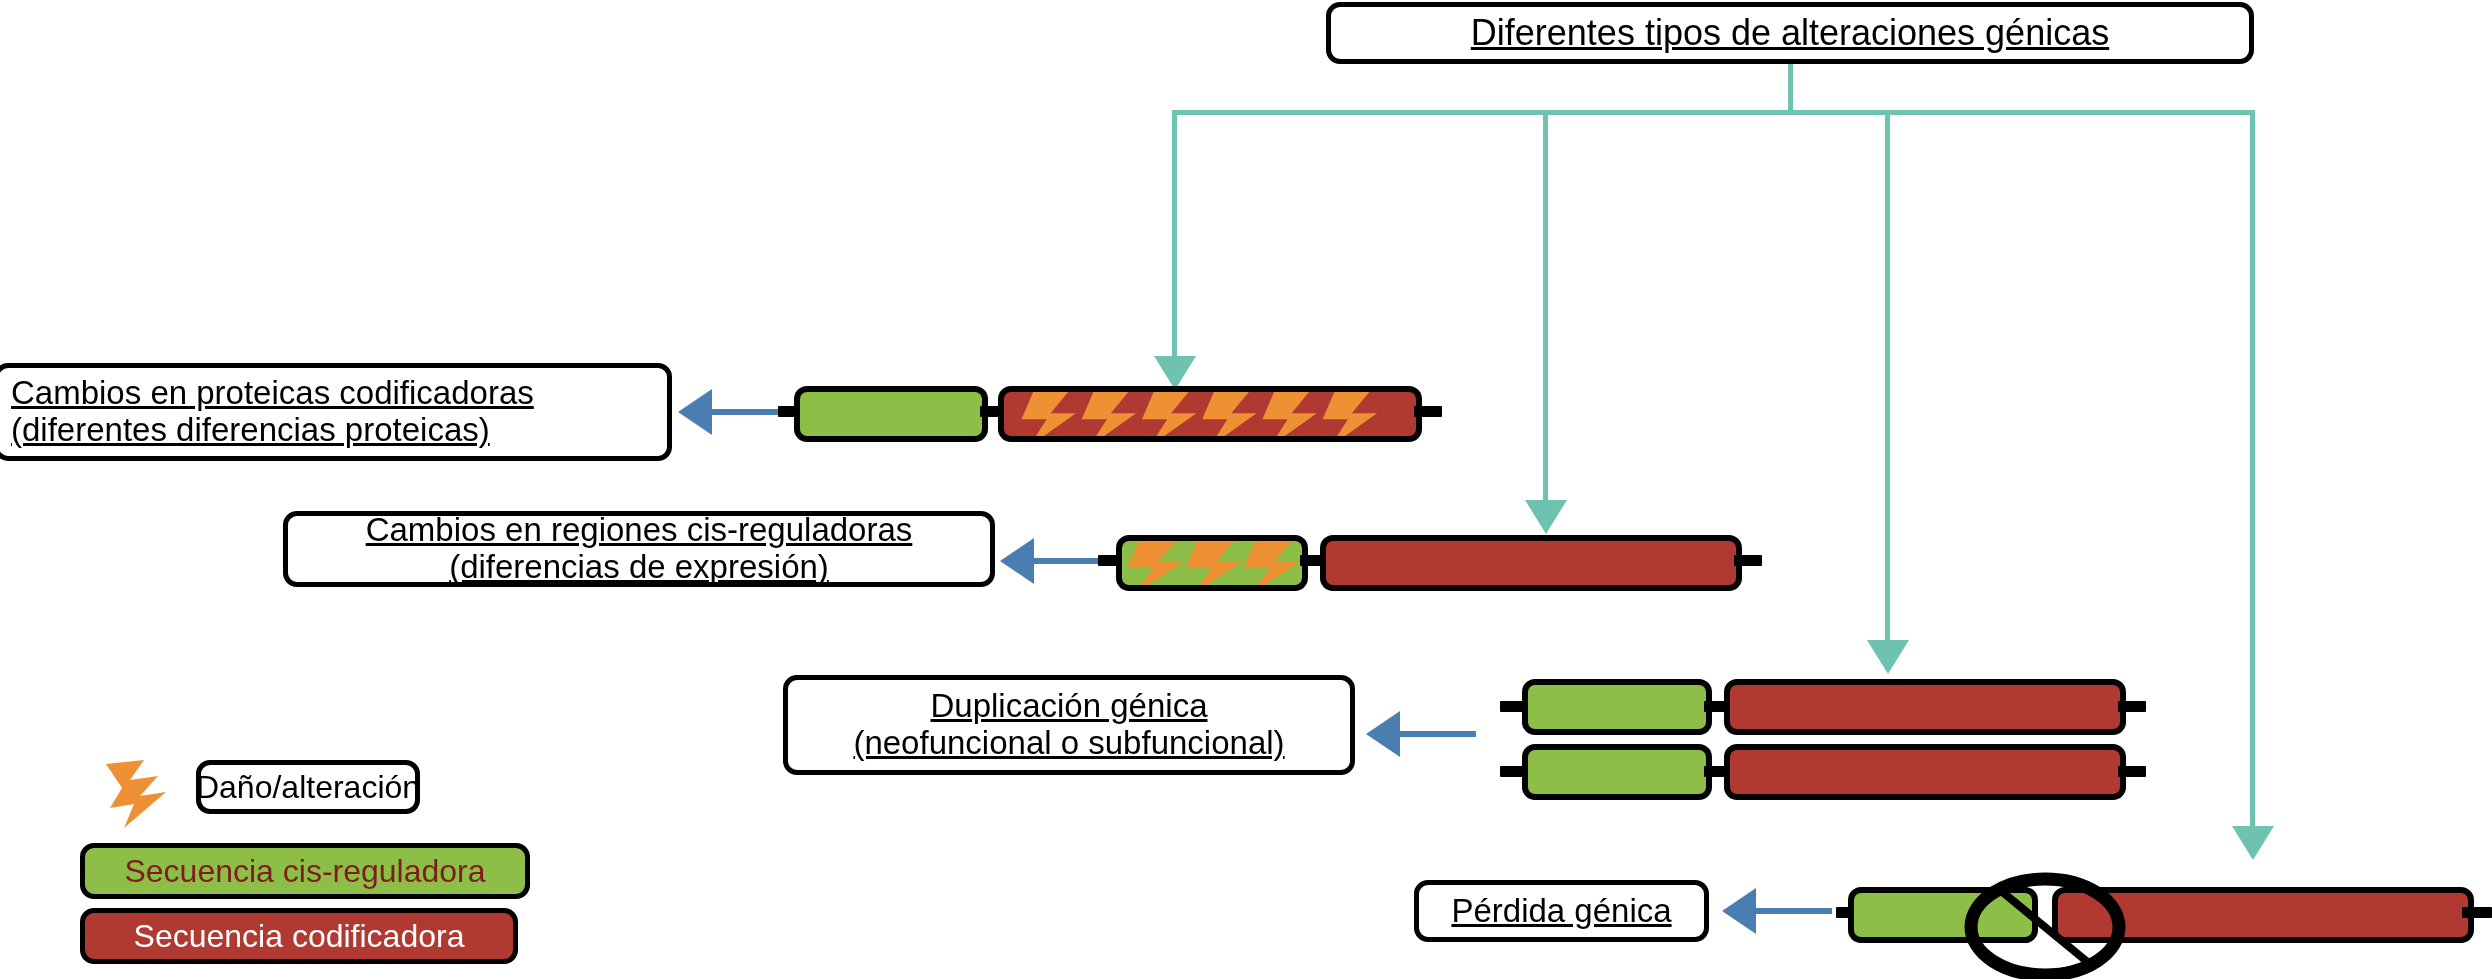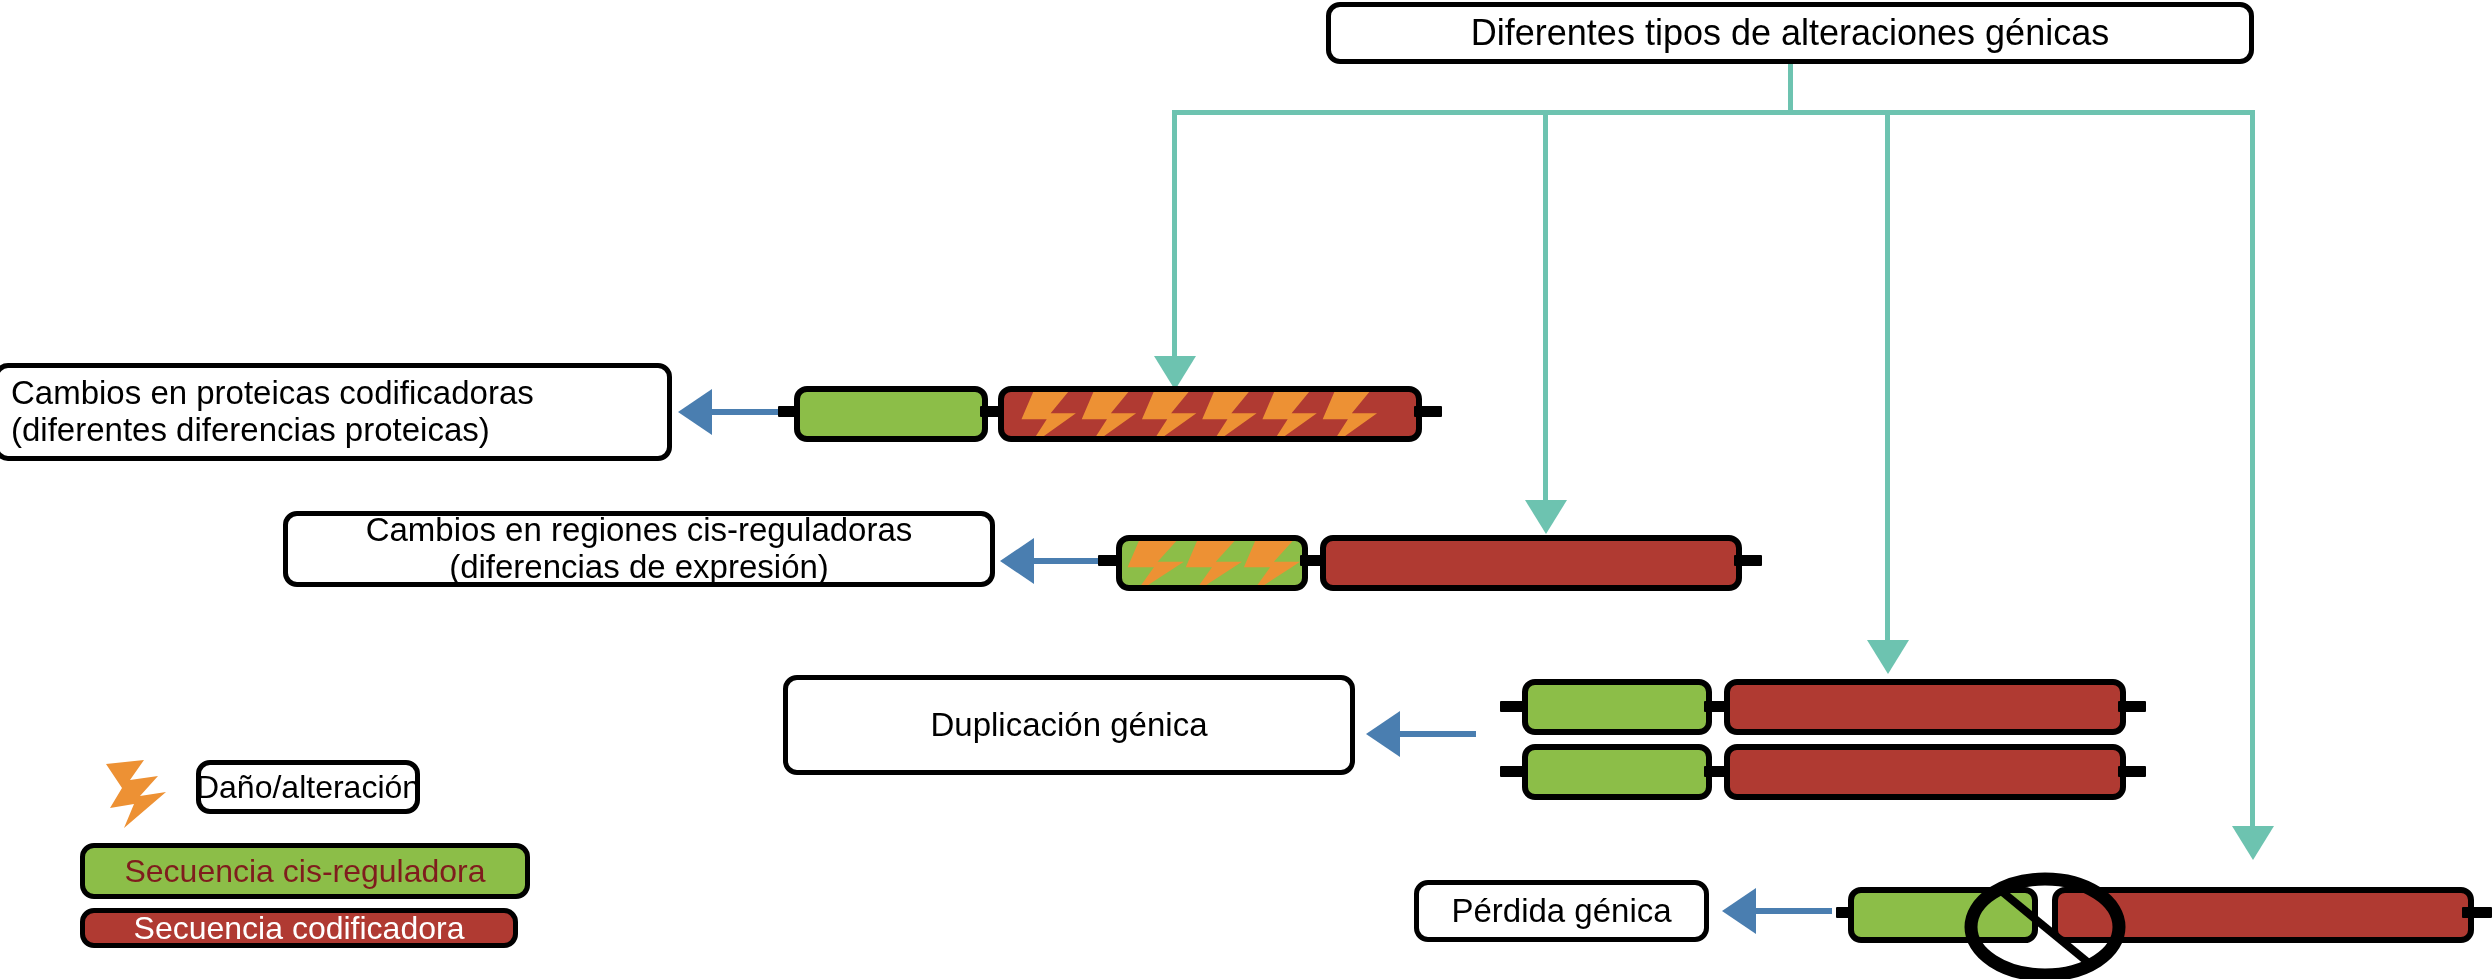--- a/index.html
+++ b/index.html
@@ -13,20 +13,21 @@
     border:5px solid #000000;
     border-radius:14px;
     background:#ffffff;
     color:#000000;
     display:flex;
     flex-direction:column;
     align-items:center;
     justify-content:center;
     line-height:1.12;
     white-space:nowrap;
+    text-decoration:underline;
   }
   .labelbox .ln{display:block;}
 
   
   .track{position:absolute;}
   .stub{position:absolute;background:#000000;height:11px;border-radius:1px;}
   .segbox{
     position:absolute;
     box-sizing:border-box;
     border:6px solid #000000;
@@ -146,20 +147,21 @@
         </g>
       </svg>
     </div>
     <div class="stub" style="left:1300px;top:555px;width:34px;"></div>
     <div class="segbox red" style="left:1320px;top:535px;width:422px;height:56px;"></div>
     <div class="stub" style="left:1734px;top:555px;width:28px;"></div>
   </div>
 
   <div class="labelbox" style="left:783px;top:675px;width:572px;height:100px;font-size:33px;">
     <span class="ln">Duplicación génica</span>
+    <span class="ln">(neofuncional o subfuncional)</span>
   </div>
 
   <div class="bshaft" style="left:1400px;top:731px;width:76px;"></div>
   <div class="bhead" style="left:1366px;top:711px;"></div>
 
   <div class="track" style="left:0;top:0;width:2492px;height:979px;">
     <div class="stub" style="left:1500px;top:701px;width:34px;"></div>
     <div class="segbox green" style="left:1522px;top:679px;width:190px;height:56px;"></div>
     <div class="stub" style="left:1704px;top:701px;width:34px;"></div>
     <div class="segbox red" style="left:1724px;top:679px;width:402px;height:56px;"></div>
@@ -200,17 +202,17 @@
   </svg>
 
   <div class="legendbox white" style="left:196px;top:760px;width:224px;height:54px;font-size:32px;">
     <span>Daño/alteración</span>
   </div>
 
   <div class="legendbox green" style="left:80px;top:843px;width:450px;height:56px;font-size:32px;">
     <span>Secuencia cis-reguladora</span>
   </div>
 
-  <div class="legendbox red" style="left:80px;top:908px;width:438px;height:40px;font-size:32px;">
+  <div class="legendbox red" style="left:80px;top:908px;width:438px;height:56px;font-size:32px;">
     <span>Secuencia codificadora</span>
   </div>
 
 </div>
 
 </body></html>

